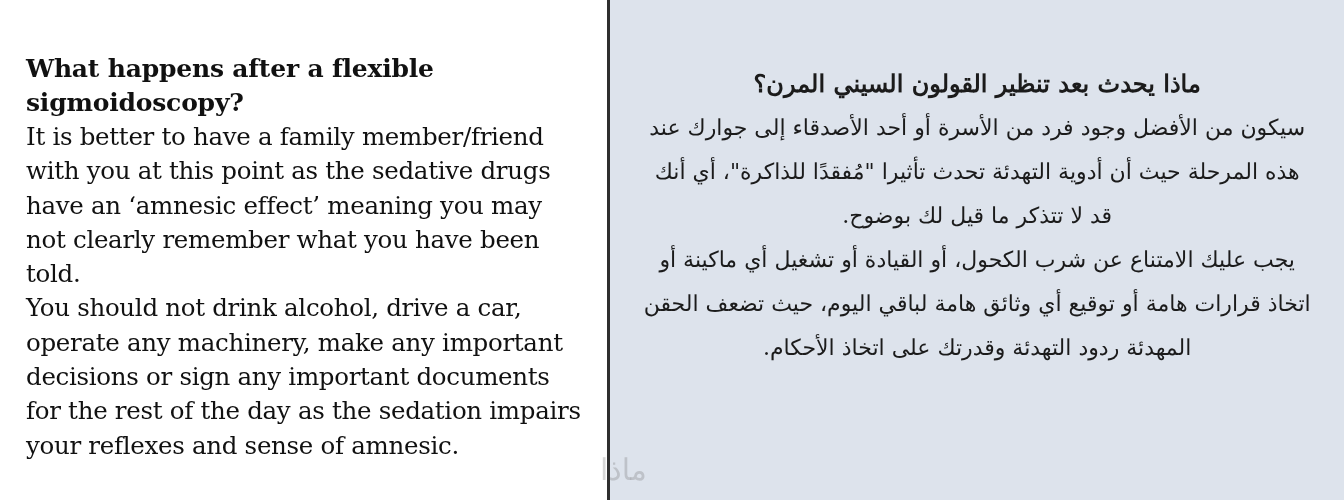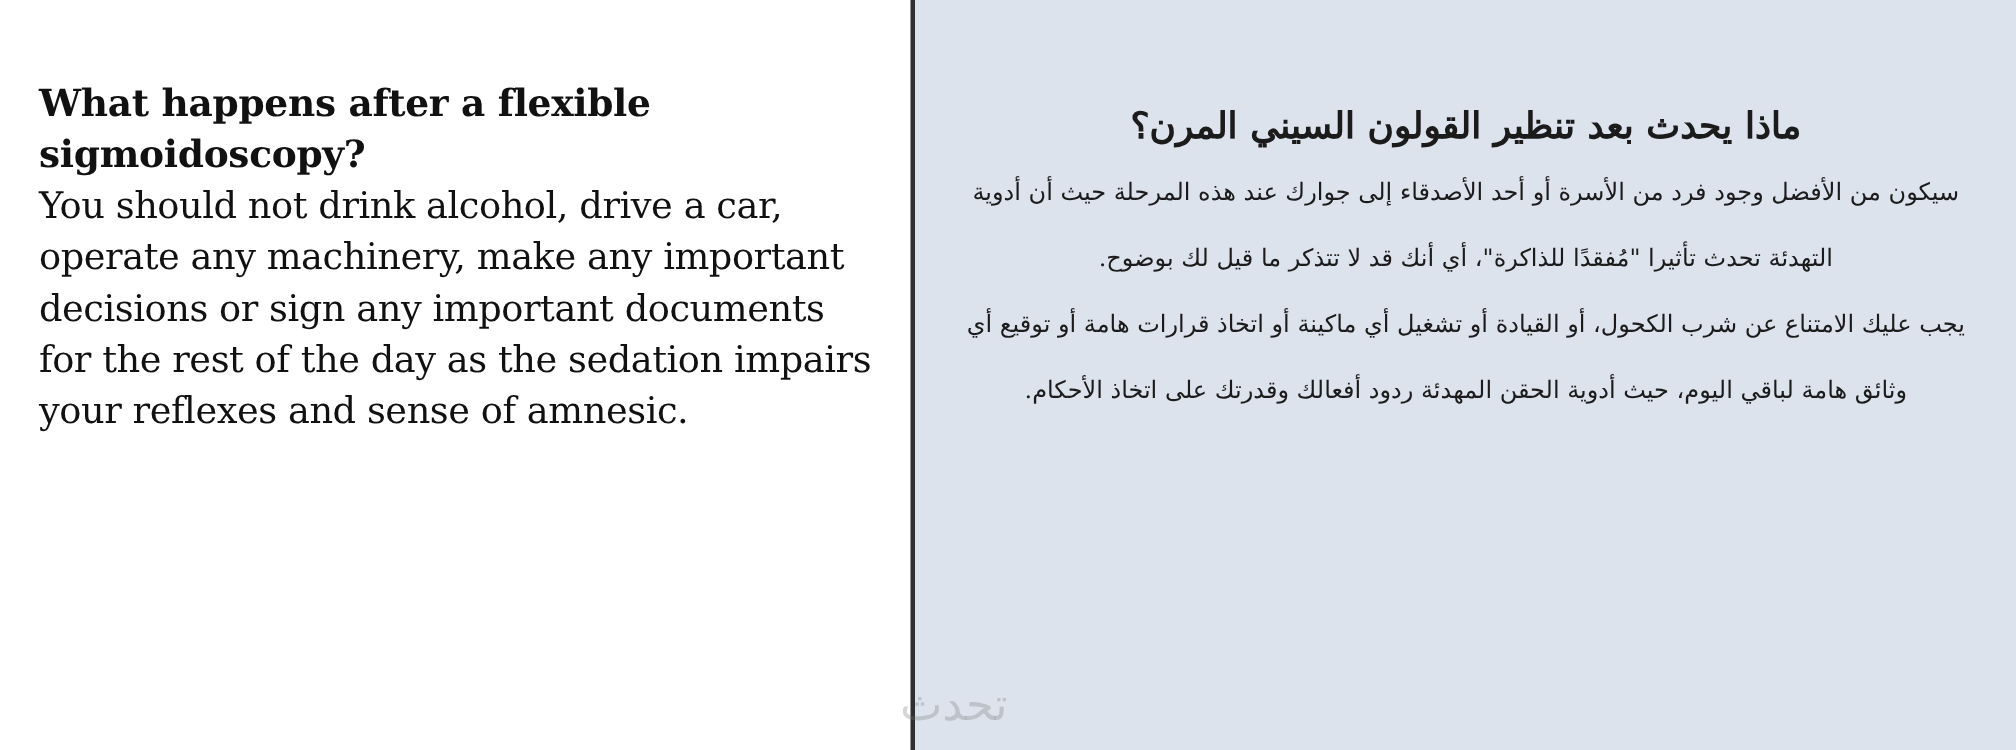--- a/index.html
+++ b/index.html
@@ -71,21 +71,21 @@
   .ar-heading {
     font-family: "DejaVu Serif", serif;
     font-size: 24px;
     line-height: 44px;
     color: #1b1b1b;
     margin: 0;
     direction: rtl;
   }
   .ar-para {
     font-family: "DejaVu Serif", serif;
-    font-size: 16px;
+    font-size: 22px;
     line-height: 44px;
     color: #1b1b1b;
     margin: 0;
     direction: rtl;
   }
   .ar-para.justify {
     text-align: center;
   }
   
   .watermark {
@@ -103,27 +103,28 @@
   }
 </style>
 </head>
 <body>
 
 <div class="page">
 
   <div class="left-panel">
     <div class="left-inner">
       <h1 class="en-heading">What happens after a flexible sigmoidoscopy?</h1>
+      <p class="en-para">It is better to have a family member/friend with you at this point as the sedative drugs have an ‘amnesic effect’ meaning you may not clearly remember what you have been told.</p>
       <p class="en-para">You should not drink alcohol, drive a car, operate any machinery, make any important decisions or sign any important documents for the rest of the day as the sedation impairs your reflexes and sense of amnesic.</p>
     </div>
   </div>
 
   <div class="right-panel">
     <div class="right-inner">
       <h1 class="ar-heading">ماذا يحدث بعد تنظير القولون السيني المرن؟</h1>
       <p class="ar-para justify">سيكون من الأفضل وجود فرد من الأسرة أو أحد الأصدقاء إلى جوارك عند هذه المرحلة حيث أن أدوية التهدئة تحدث تأثيرا "مُفقدًا للذاكرة"، أي أنك قد لا تتذكر ما قيل لك بوضوح.</p>
-      <p class="ar-para justify">يجب عليك الامتناع عن شرب الكحول، أو القيادة أو تشغيل أي ماكينة أو اتخاذ قرارات هامة أو توقيع أي وثائق هامة لباقي اليوم، حيث أدوية الحقن المهدئة ردود أفعالك وقدرتك على اتخاذ الأحكام.</p>
+      <p class="ar-para justify">يجب عليك الامتناع عن شرب الكحول، أو القيادة أو تشغيل أي ماكينة أو اتخاذ قرارات هامة أو توقيع أي وثائق هامة لباقي اليوم، حيث تضعف الحقن المهدئة ردود التهدئة وقدرتك على اتخاذ الأحكام.</p>
     </div>
   </div>
 
-  <div class="watermark">تحدث</div>
+  <div class="watermark">ماذا</div>
 
 </div>
 
 </body></html>

